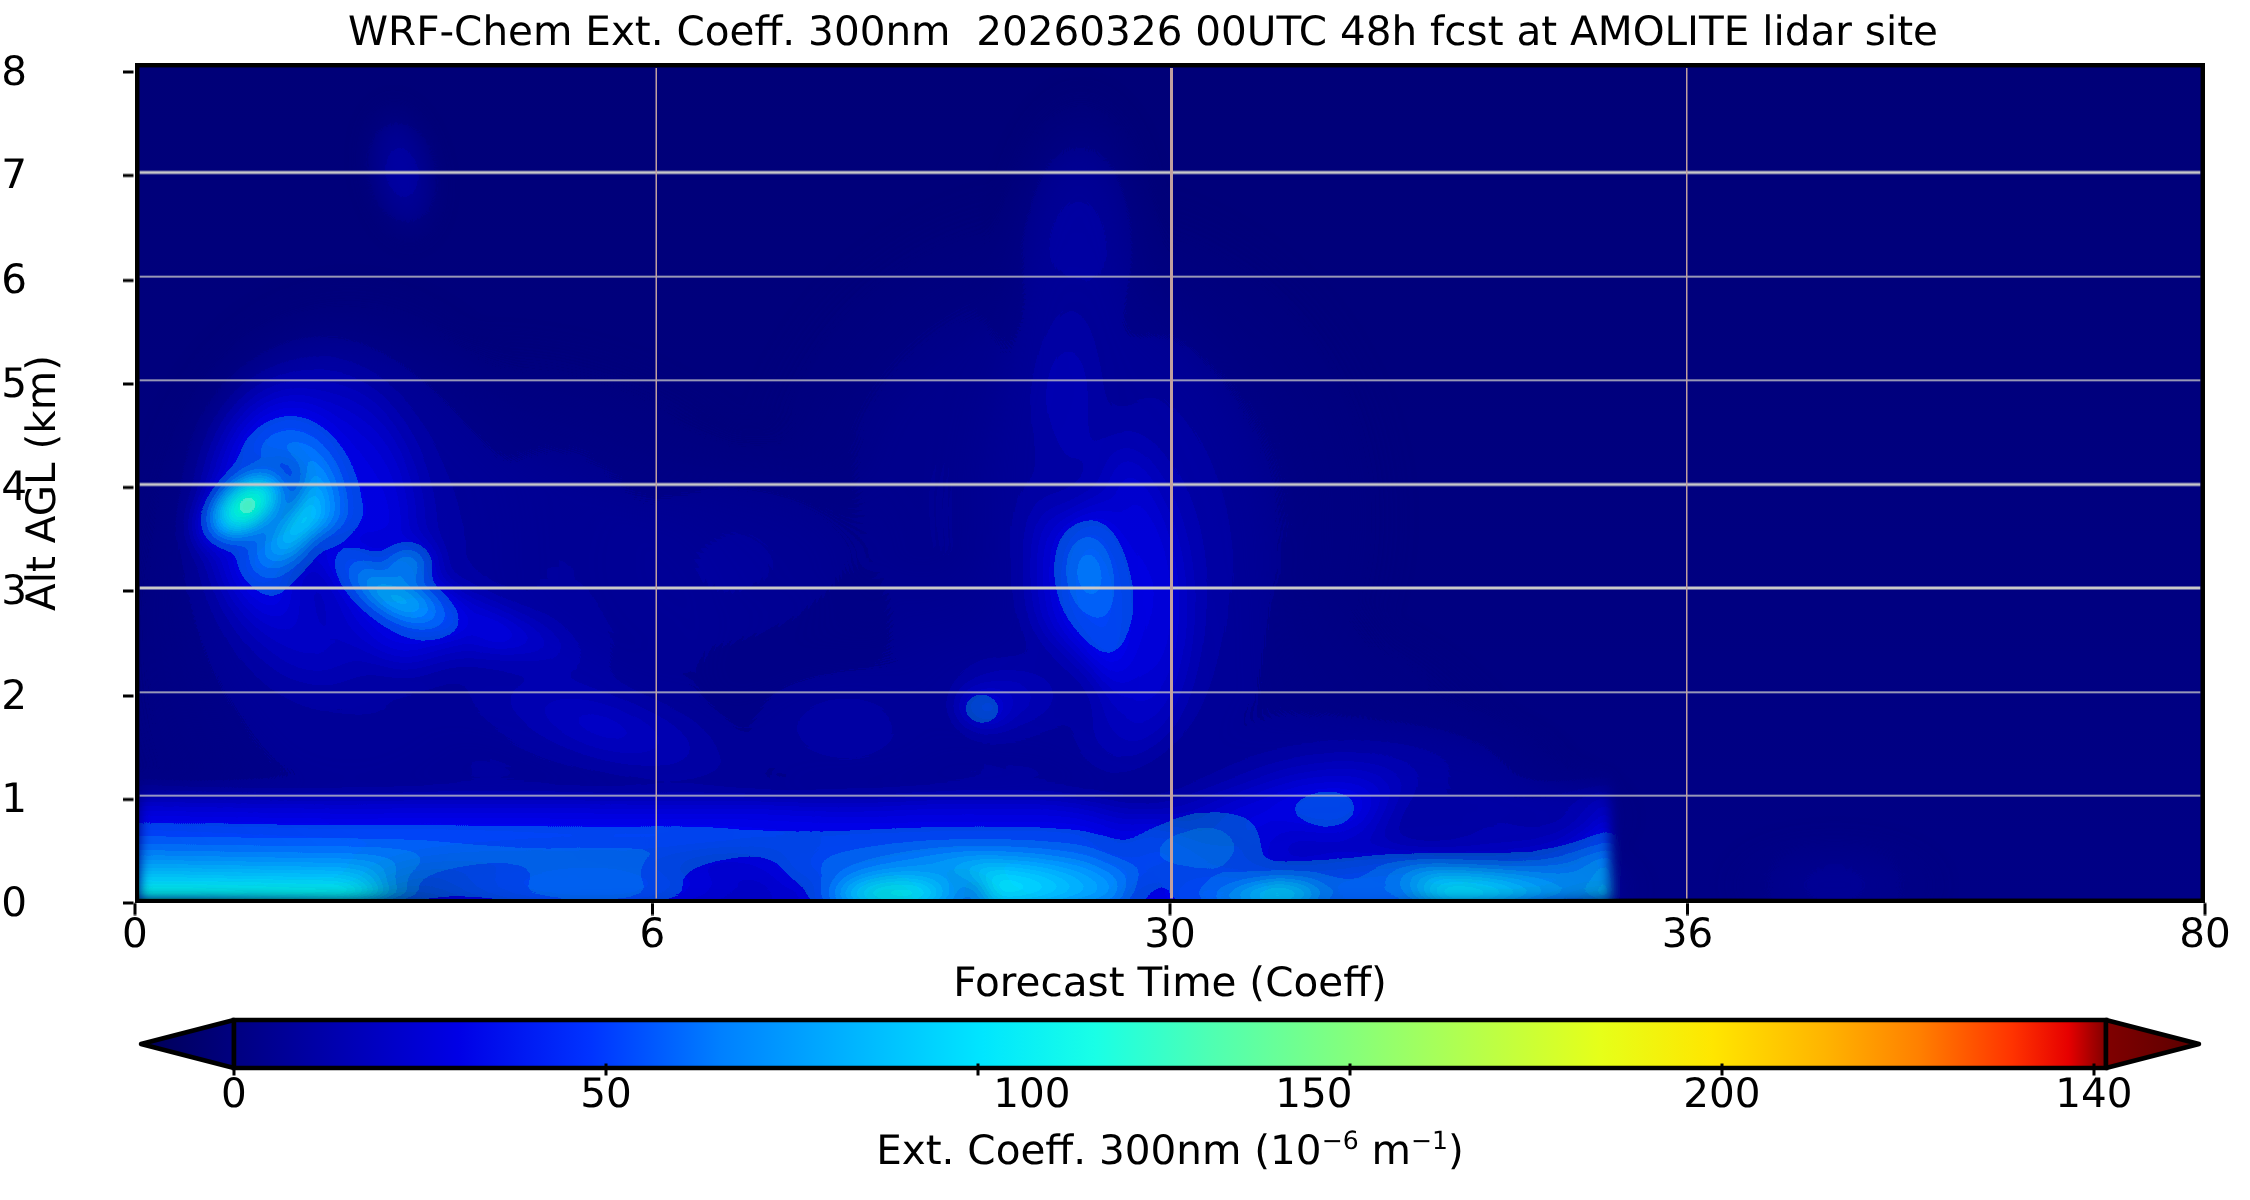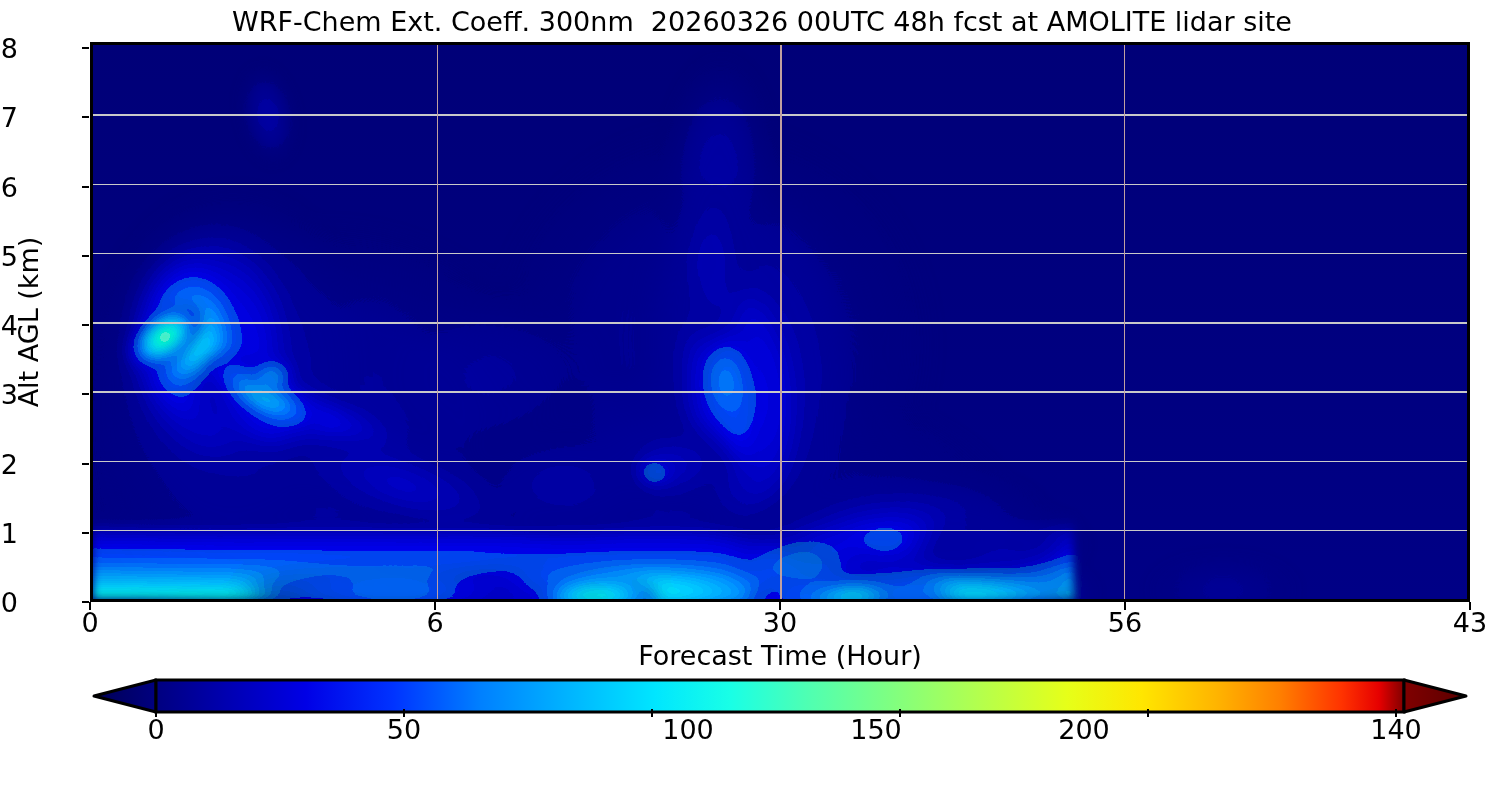--- a/index.html
+++ b/index.html
@@ -256,30 +256,30 @@
     <div class="ytick-mark" style="left:82px;top:116.25px"></div>
     <div class="ytick-mark" style="left:82px;top:47px"></div>
 
     <div class="ylabel" style="left:28px;top:322px">Alt AGL (km)</div>
   </div>
 
   <div>
     <div class="xtick" style="left:90px">0</div>
     <div class="xtick" style="left:435px">6</div>
     <div class="xtick" style="left:780px">30</div>
-    <div class="xtick" style="left:1125px">56</div>
-    <div class="xtick" style="left:1470px">43</div>
+    <div class="xtick" style="left:1125px">36</div>
+    <div class="xtick" style="left:1470px">80</div>
 
     <div class="xtick-mark" style="left:89px"></div>
     <div class="xtick-mark" style="left:434px"></div>
     <div class="xtick-mark" style="left:779px"></div>
     <div class="xtick-mark" style="left:1124px"></div>
     <div class="xtick-mark" style="left:1469px"></div>
 
-    <div class="xlabel">Forecast Time (Hour)</div>
+    <div class="xlabel">Forecast Time (Coeff)</div>
   </div>
 
   <div class="cbar-wrap">
     <svg width="1380" height="40" viewBox="0 0 1380 40">
       <defs>
         <linearGradient id="cbGrad" x1="0" y1="0" x2="1" y2="0">
           <stop offset="0%" stop-color="#000080"></stop>
           <stop offset="6%" stop-color="#0000b4"></stop>
           <stop offset="12%" stop-color="#0000e6"></stop>
           <stop offset="19%" stop-color="#0033ff"></stop>
@@ -314,25 +314,26 @@
 
       <polygon points="1376,20 1314,4 1314,36" fill="url(#cbRightTri)" stroke="#000" stroke-width="3" stroke-linejoin="round"></polygon>
     </svg>
   </div>
 
   <div>
     <div class="cbar-ticklabel" style="left:156px">0</div>
     <div class="cbar-ticklabel" style="left:404px">50</div>
     <div class="cbar-ticklabel" style="left:688px">100</div>
     <div class="cbar-ticklabel" style="left:876px">150</div>
-    <div class="cbar-ticklabel" style="left:1084px">200</div>
+    <div class="cbar-ticklabel" style="left:1148px">200</div>
     <div class="cbar-ticklabel" style="left:1396px">140</div>
 
     <div class="cbar-tickmark" style="left:155px"></div>
     <div class="cbar-tickmark" style="left:403px"></div>
     <div class="cbar-tickmark" style="left:651px"></div>
     <div class="cbar-tickmark" style="left:899px"></div>
     <div class="cbar-tickmark" style="left:1147px"></div>
     <div class="cbar-tickmark" style="left:1395px"></div>
   </div>
 
+  <div class="cbar-title"><span>Ext. Coeff. 300nm  (10</span><sup>−6</sup><span> m</span><sup>−1</sup><span>)</span></div>
 
 </div>
 
 </body></html>

